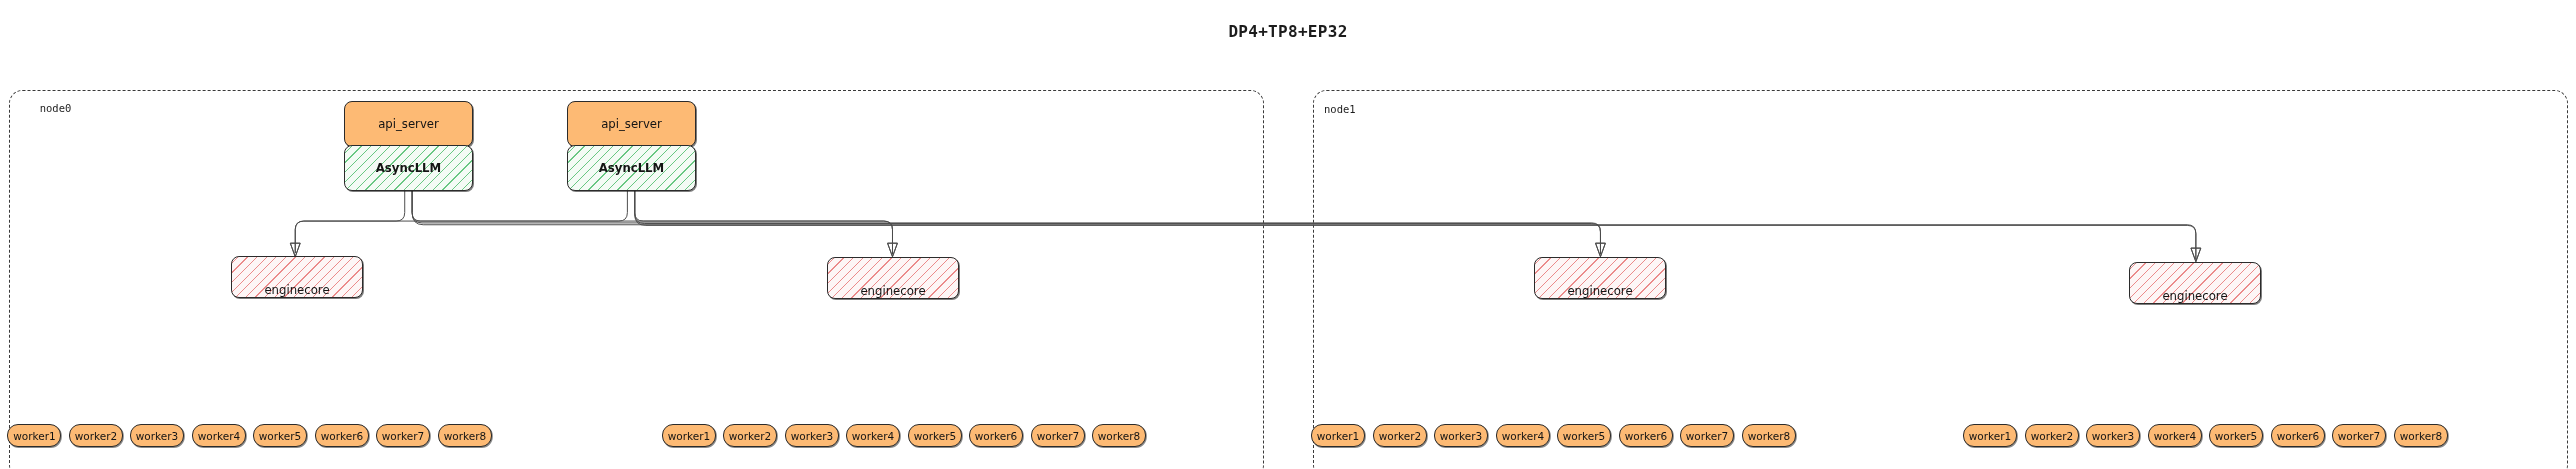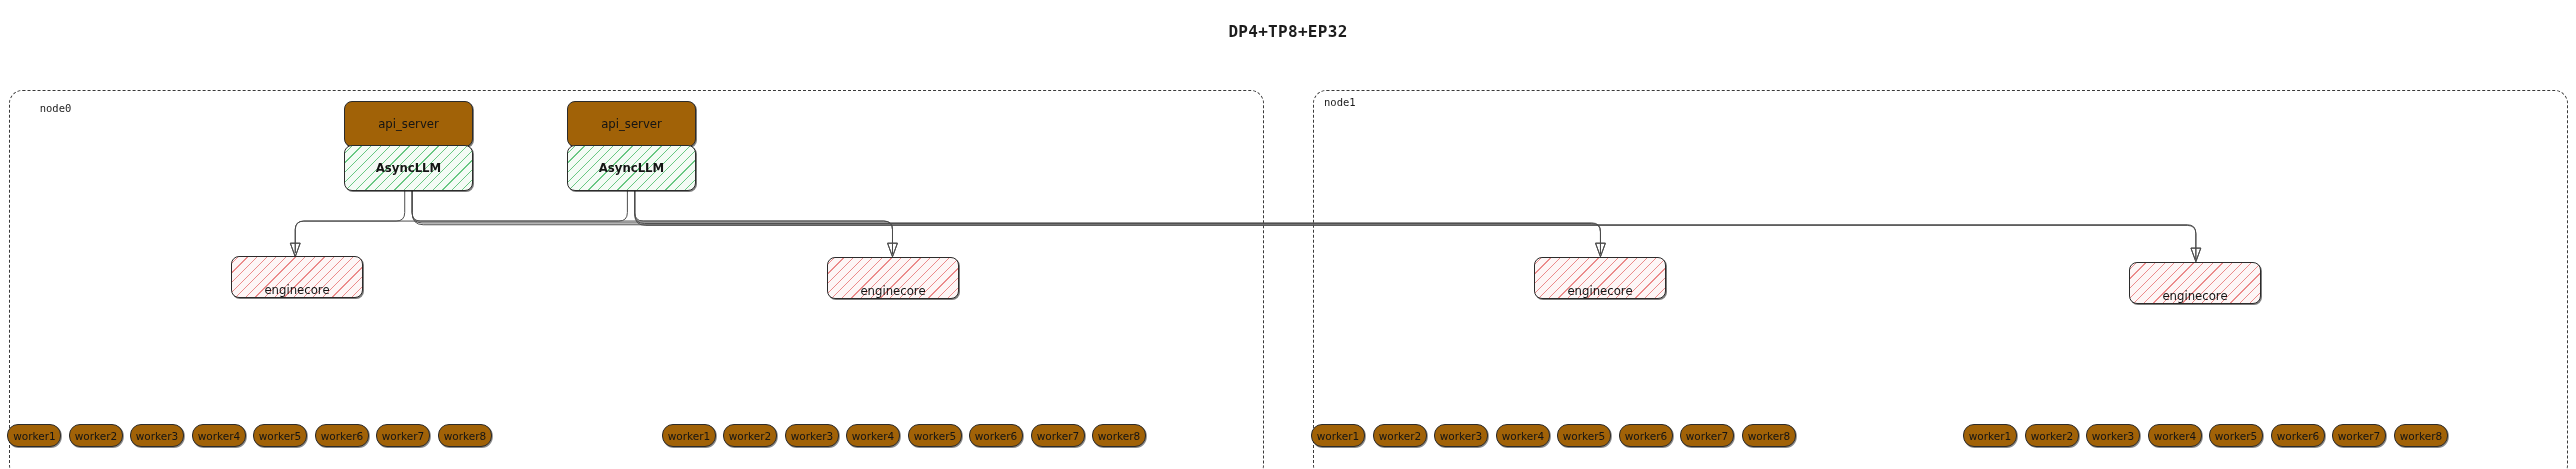--- a/index.html
+++ b/index.html
@@ -20,21 +20,21 @@
   .cluster-label{
     position:absolute;
     font-family:"DejaVu Sans Mono","Liberation Mono",monospace;
     font-size:10.5px;color:#1c1c1c;white-space:nowrap;
   }
 
   .node{
     position:absolute;box-sizing:border-box;
     display:flex;align-items:center;justify-content:center;
     border:1.5px solid #2b2b2b;border-radius:8px;
-    background:#a16207;color:#141414;
+    background:#fdba74;color:#141414;
     font-size:11.7px;white-space:nowrap;
     box-shadow:1px 1.1px 0 rgba(20,20,20,.55);
   }
   .node.small{font-size:10.5px;border-radius:11px;border-width:1.4px;
               box-shadow:0.8px 0.9px 0 rgba(20,20,20,.5);}
   .node .lbl{position:relative;z-index:3;}
 
   
   .hatch-green{
     background-color:#f4fbf5;
@@ -58,21 +58,21 @@
 <body>
 
 <div id="stage">
 
   <div id="title">DP4+TP8+EP32</div>
 
   <div class="cluster" id="cluster-node0" style="left: 8.6px; top: 73px; width: 1255px; height: 388px;"></div>
   <div class="cluster-label" id="cluster-node0-label" style="left: 19.7px; top: 85px; padding-left: 20px;">node0</div>
 
   <div class="cluster" id="cluster-node1" style="left: 1313px; top: 73px; width: 1255px; height: 388px;"></div>
-  <div class="cluster-label" id="cluster-node1-label" style="left: 1324px; top: 79px;">node1</div>
+  <div class="cluster-label" id="cluster-node1-label" style="left: 1324px; top: 86px;">node1</div>
 
   <svg id="edges" viewBox="0 0 4188 763" preserveAspectRatio="none">
 
     <path d="M 658,282 L 658,318 Q 658,332 644,332 L 494,332 Q 480,332 480,346 L 480,384"></path>
     <polygon points="480,390 472,368 488,368"></polygon>
 
     <path d="M 670,282 L 670,318 Q 670,332 684,332 L 1437,332 Q 1451,332 1451,346 L 1451,386"></path>
     <polygon points="1451,390 1443,368 1459,368"></polygon>
 
     <path d="M 670,282 L 670,318 Q 670,335 686,335 L 2588,335 Q 2602,335 2602,349 L 2602,386"></path>

